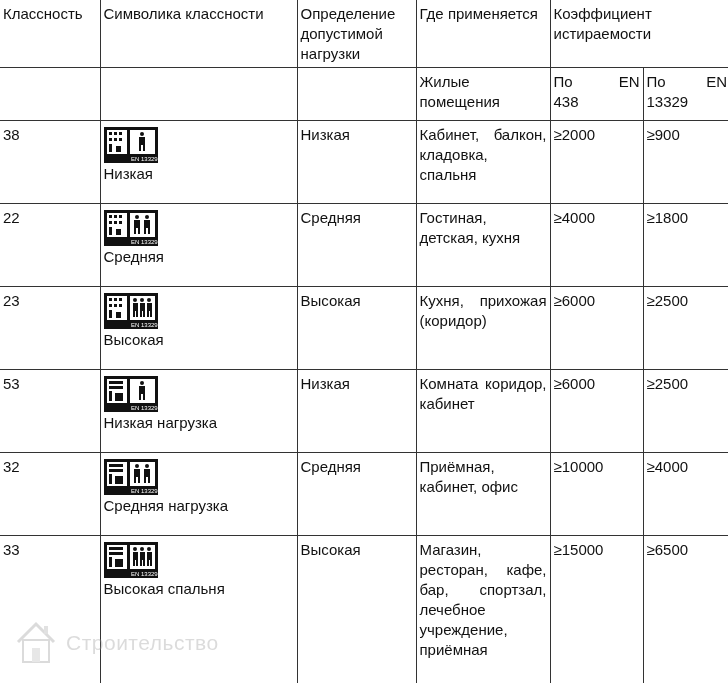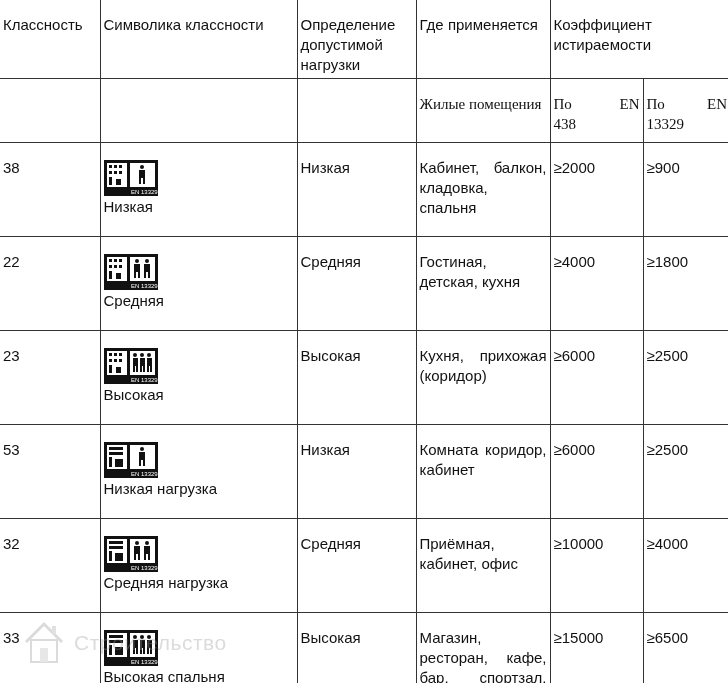--- a/index.html
+++ b/index.html
@@ -1,30 +1,30 @@
 <!DOCTYPE html>
 <html><head>
 <meta charset="utf-8">
 <style>
   html,body{margin:0;padding:0;background:#fff;}
   body{width:728px;height:683px;overflow:hidden;position:relative;font-family:"Liberation Sans",sans-serif;color:#111;}
   table{border-collapse:collapse;position:absolute;left:0;top:0;width:730px;table-layout:fixed;font-size:15px;line-height:20px;}
-  td{border:1px solid #333;vertical-align:top;padding:15px 3px 3px 3px;}
+  td{border:1px solid #333;vertical-align:top;padding:4px 3px 3px 3px;}
   tr.r0 td{height:55px;}
-  tr.r1 td{height:45px;font-family:Liberation Serif, serif;}
+  tr.r1 td{height:45px;}
   tr.rd td{height:75px;}
   tr.rl td{height:153px;}
   td.first{border-left:none;}
   td.last{border-right:none;}
   tr.r0 td{border-top:none;}
   tr.rl td{border-bottom:1px solid #999;}
   .split{display:flex;justify-content:space-between;}
   .just{text-align:justify;text-align-last:left;}
   .icon{display:block;width:54px;height:36px;margin:2px 0 1px 0;}
-  .wm{position:absolute;left:22px;top:620px;display:flex;align-items:center;opacity:0.35;}
+  .wm{position:absolute;left:14px;top:620px;display:flex;align-items:center;opacity:0.35;}
   .wm-text{font-size:21px;line-height:24px;color:#9a9a9a;margin-left:8px;letter-spacing:0.5px;}
 </style>
 </head>
 <body>
 
 <table>
   <colgroup>
     <col style="width:100px">
       <col style="width:197px">
       <col style="width:119px">

